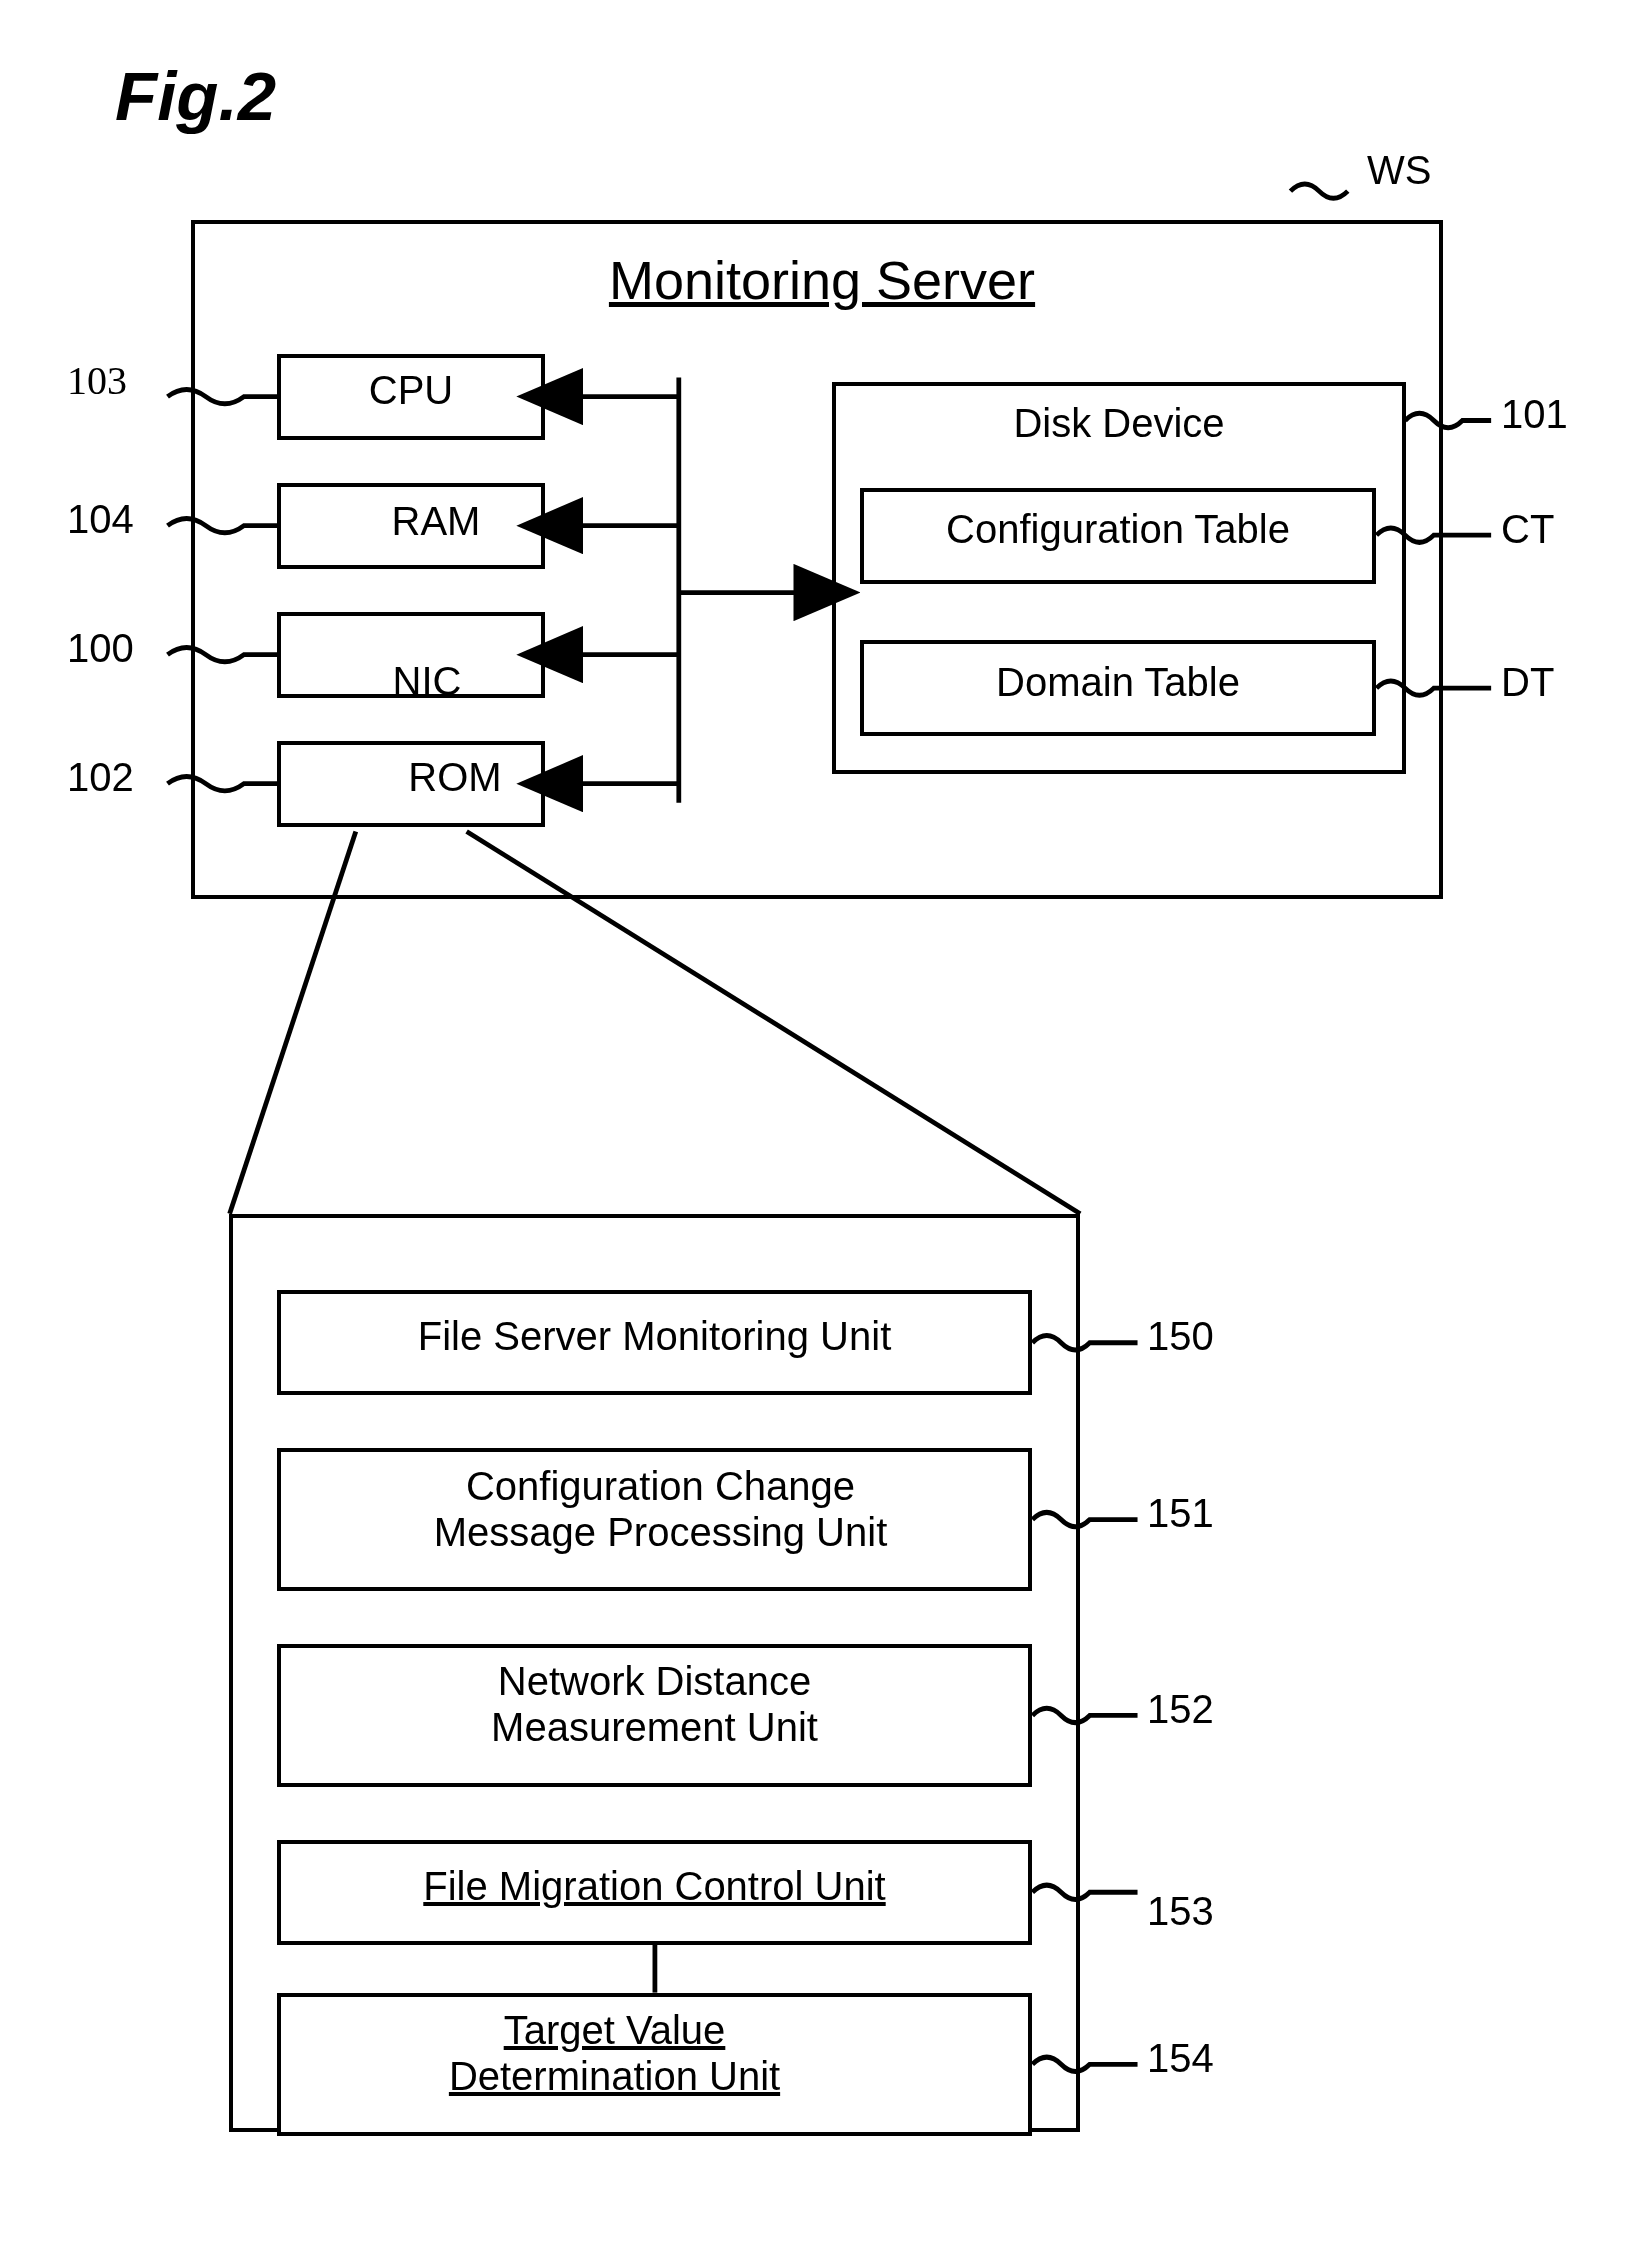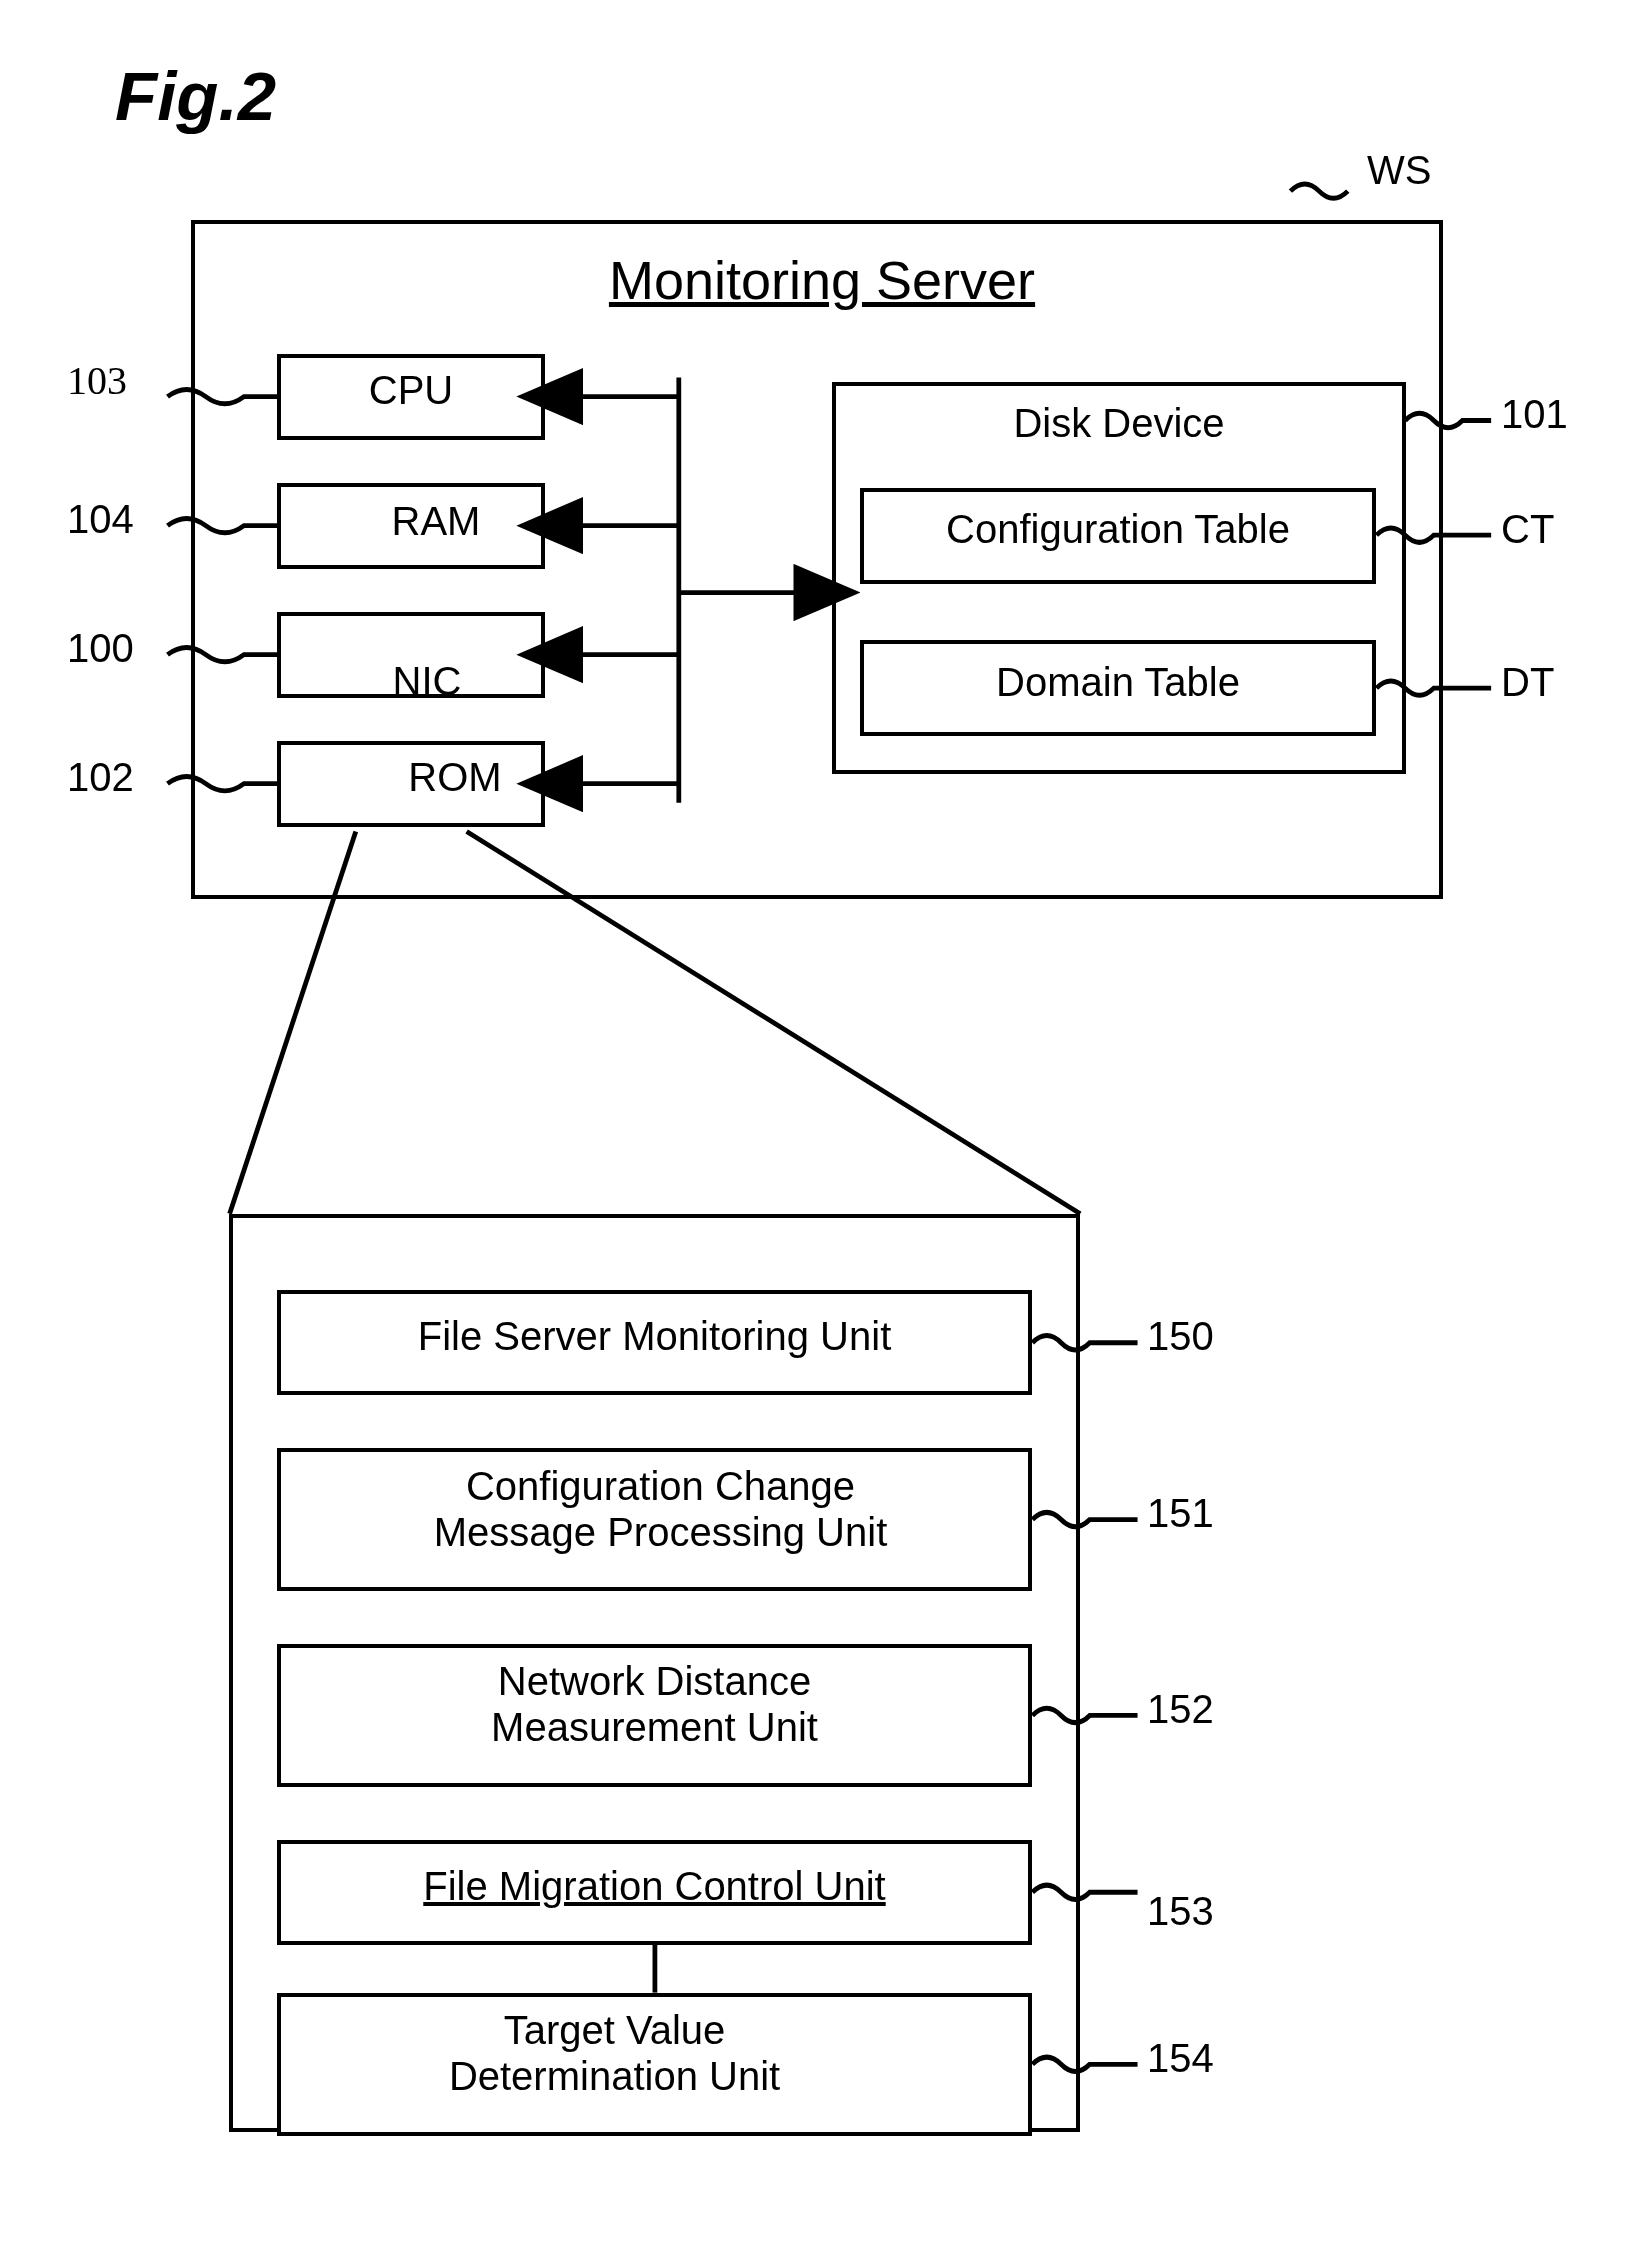--- a/index.html
+++ b/index.html
@@ -98,21 +98,21 @@
 Message Processing Unit</div>
 
 <div class="box" style="left:277px; top:1644px; width:755px; height:143px;"></div>
 <div class="label label-multi" style="left:277px; top:1658px; width:755px; white-space:pre-line;">Network Distance
 Measurement Unit</div>
 
 <div class="box" style="left:277px; top:1840px; width:755px; height:105px;"></div>
 <div class="label" style="left:277px; top:1864px; width:755px;text-decoration:underline;">File Migration Control Unit</div>
 
 <div class="box" style="left:277px; top:1993px; width:755px; height:143px;"></div>
-<div class="label label-multi" style="left:277px; top:2007px; width:675px; white-space:pre-line;">Target Value
+<div class="label label-multi" style="left:277px; top:2007px; width:675px; white-space:pre-line;text-decoration:underline;">Target Value
 Determination Unit</div>
 
 <div class="label" style="left:1147px; top:1314px;">150</div>
 <div class="label" style="left:1147px; top:1491px;">151</div>
 <div class="label" style="left:1147px; top:1687px;">152</div>
 <div class="label" style="left:1147px; top:1848px;margin-top:41px;">153</div>
 <div class="label" style="left:1147px; top:2036px;">154</div>
 
 <svg class="overlay" width="1651" height="2243" viewBox="0 0 1727 2347">
   <defs>

